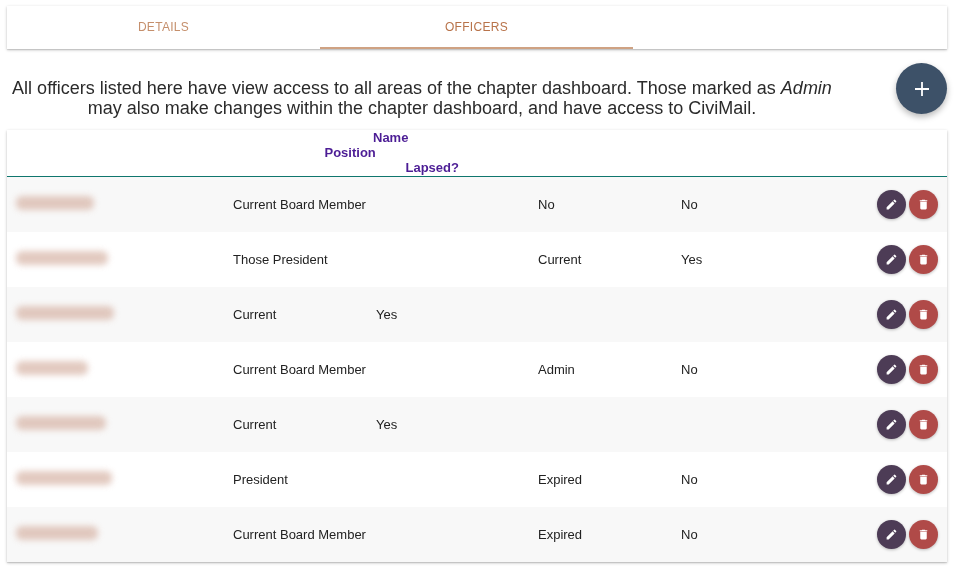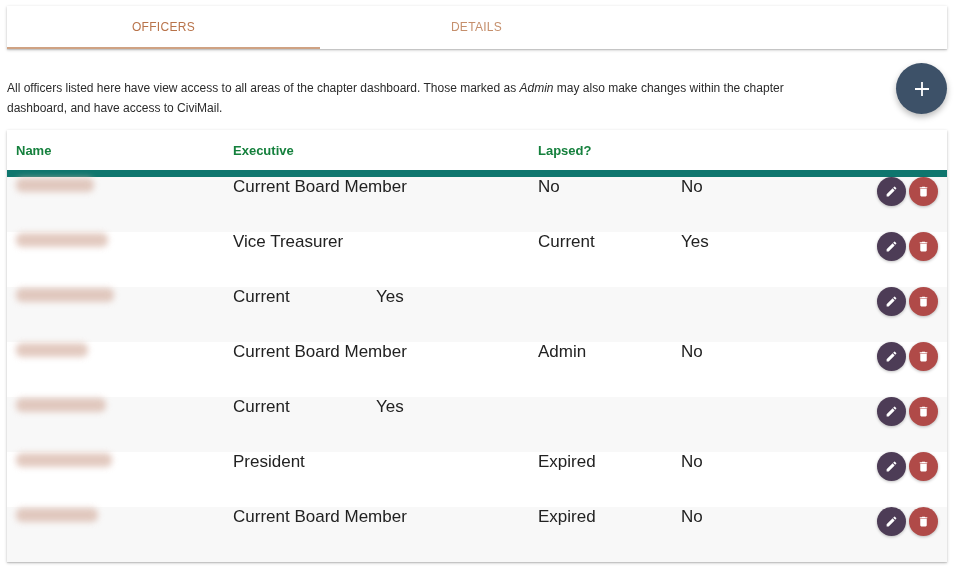--- a/index.html
+++ b/index.html
@@ -17,42 +17,42 @@
     font-size: 12px; letter-spacing: 0.3px; color: #c58f6c; cursor: pointer; position: relative;
     padding-bottom: 1px;
   }
   .tab.active { color: #b8734a; }
   .tab.active::after {
     content: ""; position: absolute; left: 0; right: 0; bottom: 0; height: 2px; background: #cfa283;
   }
 
   .intro {
     position: absolute; left: 7px; top: 78px; width: 830px;
-    font-size: 12px; line-height: 20px; color: #2b2b2b;
+    font-size: 18px; line-height: 20px; color: #2b2b2b; text-align: center;
   }
   .intro em { font-style: italic; }
 
   .fab {
     position: absolute; left: 896px; top: 63px; width: 51px; height: 51px; border-radius: 50%;
     background: #3d5168; color: #fff; display: flex; align-items: center; justify-content: center;
     box-shadow: 0 3px 6px rgba(0,0,0,0.28);
     cursor: pointer;
   }
   .fab svg { width: 16px; height: 16px; }
 
   .table-card {
     position: absolute; left: 7px; top: 130px; width: 940px; height: 432px;
     background: #fff;
     box-shadow: 0 1px 3px rgba(0,0,0,0.22), 0 1px 1px rgba(0,0,0,0.10);
   }
   .thead {
-    height: 47px; display: flex; align-items: center; border-bottom: 7px solid #0f766e;
-    font-weight: bold; font-size: 13px; color: #15803d;
-  }
-  .row { height: 55px; display: flex; align-items: flex-start; font-size: 17px; color: #222; }
+    height: 47px; display: flex; align-items: center; border-bottom: 1px solid #0f766e;
+    font-weight: bold; font-size: 13px; color: #4c1d95; flex-direction: column;
+  }
+  .row { height: 55px; display: flex; align-items: center; font-size: 13px; color: #222; }
   .row.striped { background: #f8f8f8; }
   .c-name { width: 226px; padding-left: 9px; }
   .c-pos { width: 305px; }
   .c-mem { width: 143px; }
   .c-adm { width: 180px; }
   .c-act { flex: 1; display: flex; justify-content: flex-end; padding-right: 9px; gap: 3px; }
 
   .blur-name {
     display: inline-block; height: 14px; border-radius: 6px;
     background: #d9b8ab; filter: blur(3px); opacity: 0.75;
@@ -63,36 +63,36 @@
     cursor: pointer; box-shadow: 0 1px 3px rgba(0,0,0,0.25);
   }
   .btn-edit { background: #4d3c56; }
   .btn-del { background: #b04a48; }
   .btn-round svg { width: 13px; height: 13px; }
 </style>
 </head>
 <body>
 
 <div class="tabs">
+  <div class="tab">DETAILS</div>
   <div class="tab active">OFFICERS</div>
-  <div class="tab">DETAILS</div>
 </div>
 
 <p class="intro"><span>All officers listed here have view access to all areas of the chapter dashboard. Those marked as </span><em>Admin</em><span> may also make changes within the chapter dashboard, and have access to CiviMail.</span></p>
 
 <div class="fab">
   <svg viewBox="0 0 16 16">
       <path d="M8 1v14M1 8h14" stroke="#fff" stroke-width="1.8" fill="none"></path>
     </svg>
 </div>
 
 <div class="table-card">
   <div class="thead">
     <div class="c-name">Name</div>
-    <div class="c-pos">Executive</div>
+    <div class="c-pos">Position</div>
     <div class="c-mem">Lapsed?</div>
     <div class="c-act"></div>
   </div>
   <div id="rows">
       <div class="row striped">
     <div class="c-name"><span class="blur-name" aria-label="[redacted]" style="width: 78px;"></span></div>
     <div class="c-pos">Current Board Member</div>
     <div class="c-mem">No</div>
     <div class="c-adm">No</div>
     <div class="c-act">
@@ -103,21 +103,21 @@
       </div>
       <div class="btn-round btn-del">
         <svg viewBox="0 0 24 24">
               <path fill="#fff" d="M6 19a2 2 0 0 0 2 2h8a2 2 0 0 0 2-2V7H6v12zM19 4h-3.5l-1-1h-5l-1 1H5v2h14V4z"></path>
             </svg>
       </div>
     </div>
   </div>
       <div class="row">
     <div class="c-name"><span class="blur-name" aria-label="[redacted]" style="width: 92px;"></span></div>
-    <div class="c-pos">Vice Treasurer</div>
+    <div class="c-pos">Those President</div>
     <div class="c-mem">Current</div>
     <div class="c-adm">Yes</div>
     <div class="c-act">
       <div class="btn-round btn-edit">
         <svg viewBox="0 0 24 24">
               <path fill="#fff" d="M3 17.25V21h3.75L17.81 9.94l-3.75-3.75L3 17.25zM20.71 7.04a1 1 0 0 0 0-1.41l-2.34-2.34a1 1 0 0 0-1.41 0l-1.83 1.83 3.75 3.75 1.83-1.83z"></path>
             </svg>
       </div>
       <div class="btn-round btn-del">
         <svg viewBox="0 0 24 24">

